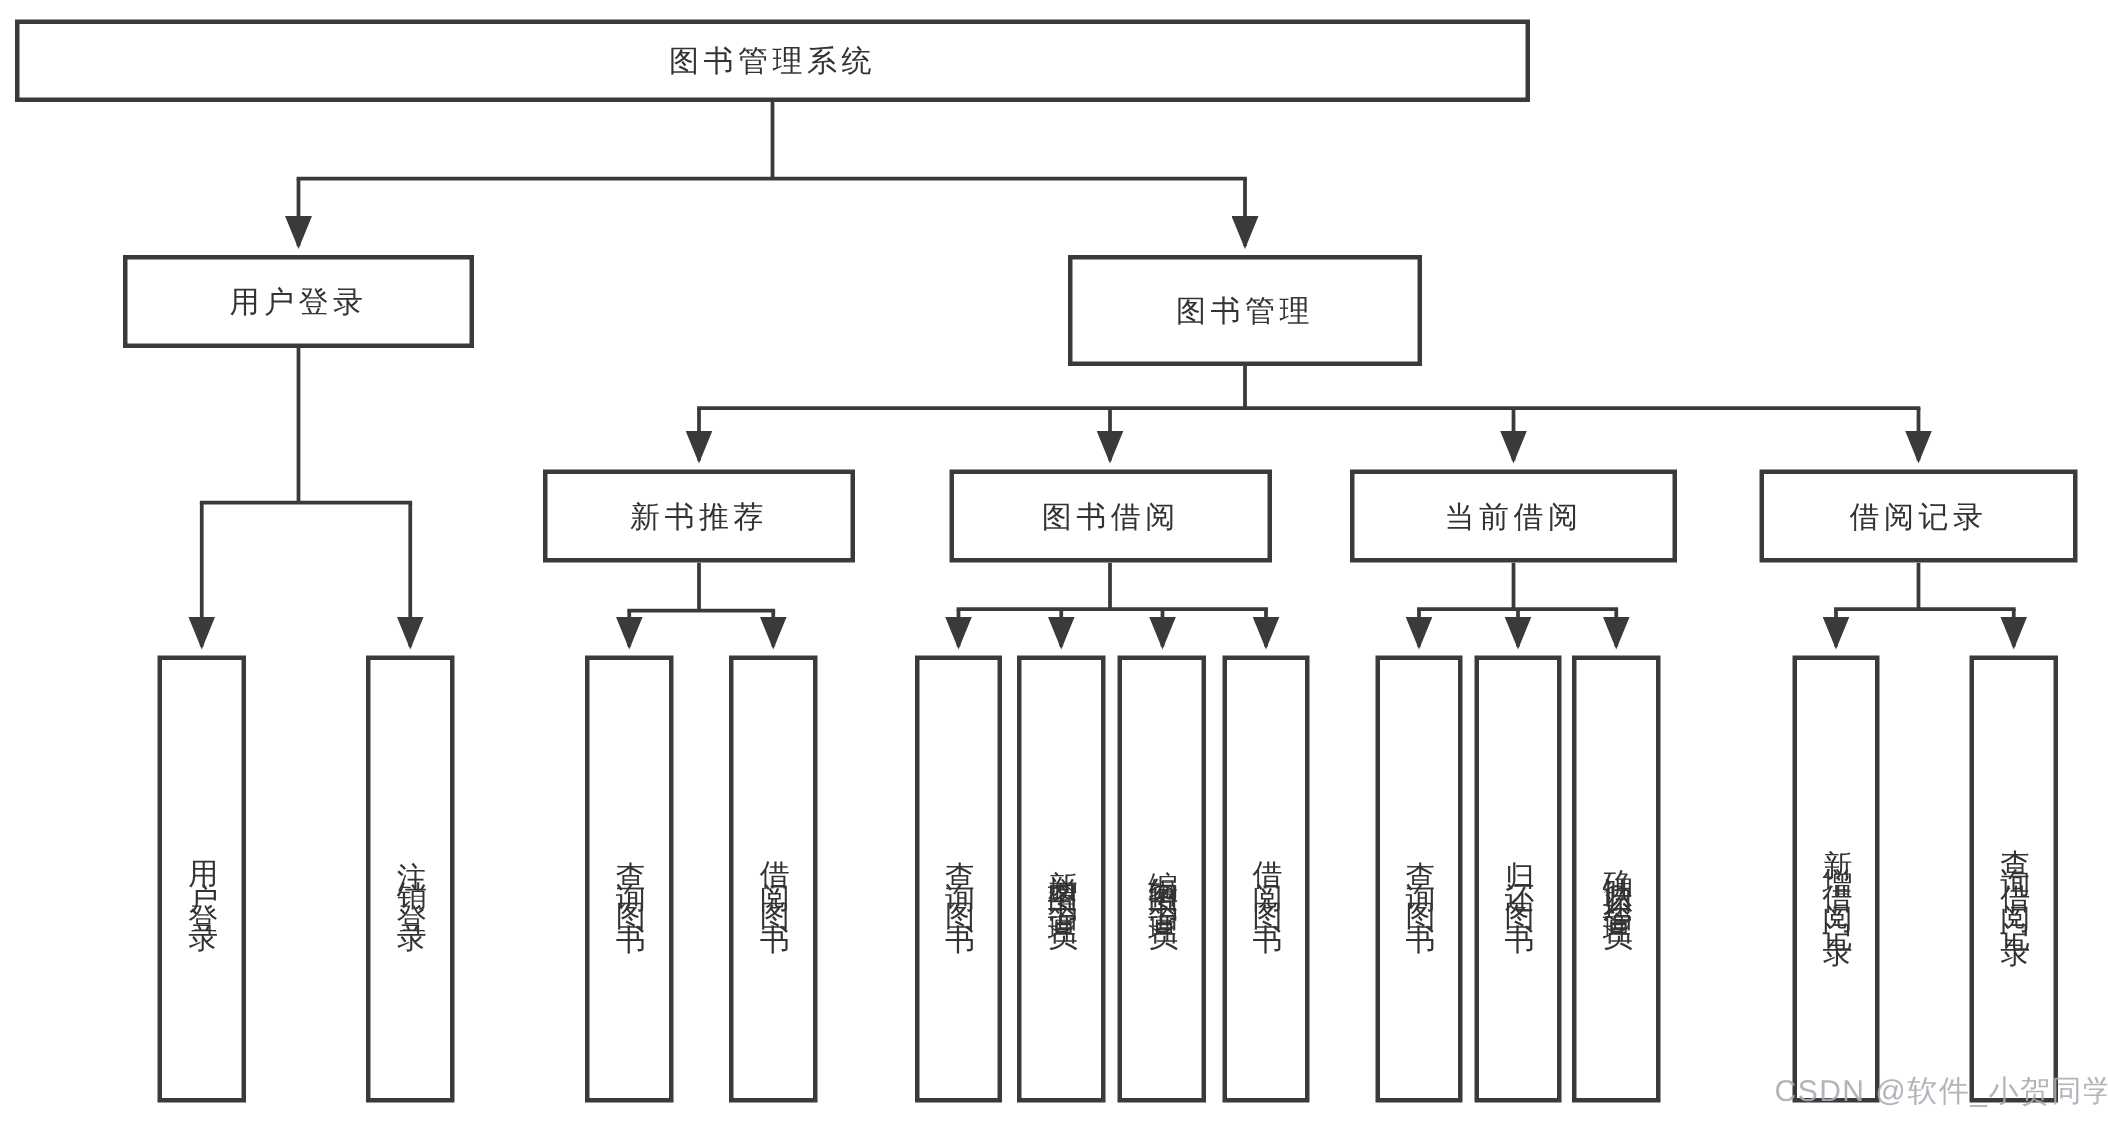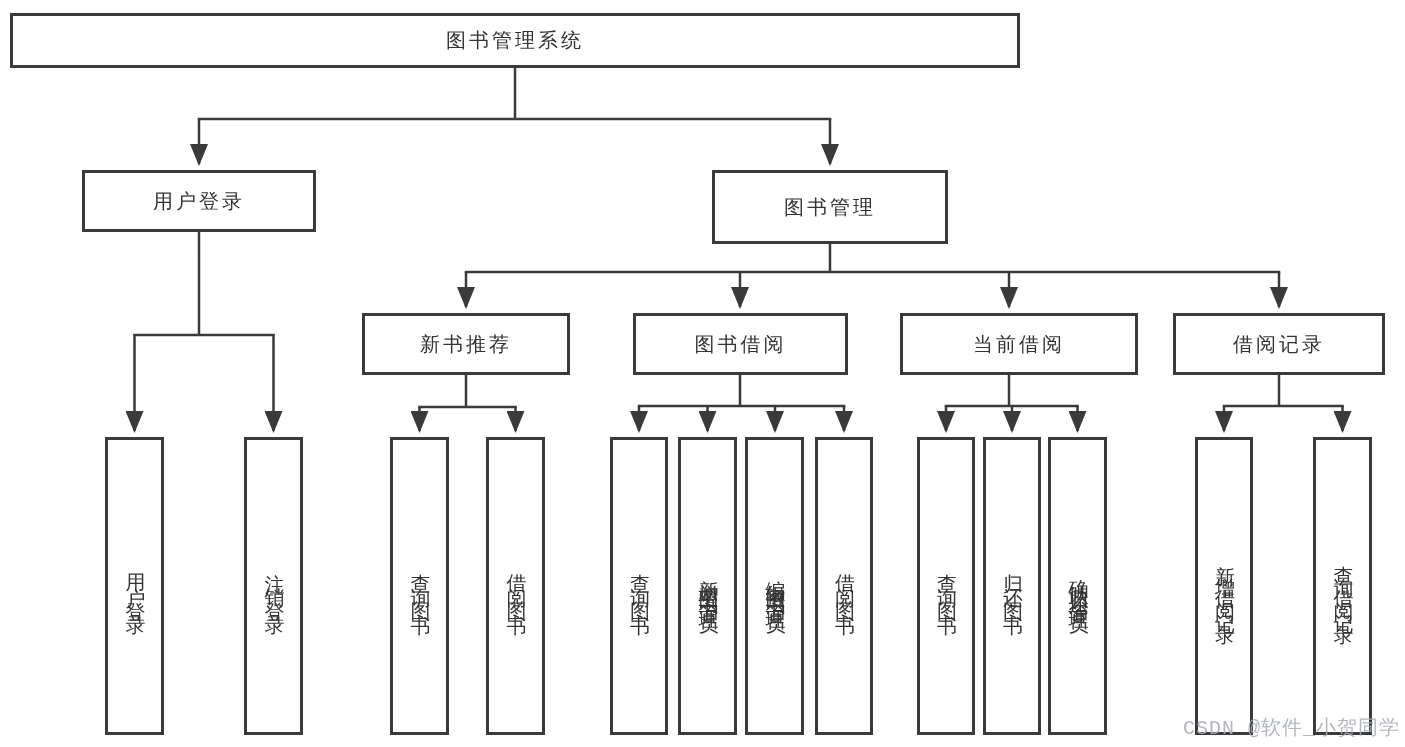--- a/index.html
+++ b/index.html
@@ -2,21 +2,21 @@
 <html><head>
 <meta charset="utf-8">
 <style>
   * { margin: 0; padding: 0; box-sizing: border-box; }
   html, body { background: #ffffff; }
   .canvas {
     position: relative;
     width: 1405px;
     height: 747px;
     background: #ffffff;
-    font-family: Liberation Mono, monospace;
+    font-family: Liberation Sans, sans-serif;
     color: #333333;
     overflow: hidden;
     border-radius: 22px;
   }
   svg.wires {
     position: absolute;
     left: 0; top: 0;
     width: 1405px; height: 747px;
     pointer-events: none;
   }
@@ -54,21 +54,21 @@
     opacity: 0.9;
     white-space: nowrap;
     z-index: 5;
   }
   
   #n-root   { left: 10px;  top: 13px;  width: 1010px; height: 55px; }
   #n-login  { left: 82px;  top: 170px; width: 234px;  height: 62px; }
   #n-mgmt   { left: 712px; top: 170px; width: 236px;  height: 74px; }
   #n-newrec { left: 362px; top: 313px; width: 208px;  height: 62px; }
   #n-borrow { left: 633px; top: 313px; width: 215px;  height: 62px; }
-  #n-cur    { left: 900px; top: 313px; width: 238px;  height: 62px; }
+  #n-cur    { left: 900px; top: 313px; width: 218px;  height: 62px; }
   #n-rec    { left: 1173px;top: 313px; width: 212px;  height: 62px; justify-content: center; }
   #l-ulogin { left: 105px; }
   #l-ulogout{ left: 244px; }
   #l-q1     { left: 390px; }
   #l-b1     { left: 486px; }
   #l-q2     { left: 610px; width: 58px; }
   #l-add    { left: 678px; }
   #l-edit   { left: 745px; }
   #l-b2     { left: 815px; width: 58px; }
   #l-q3     { left: 917px; width: 58px; }

